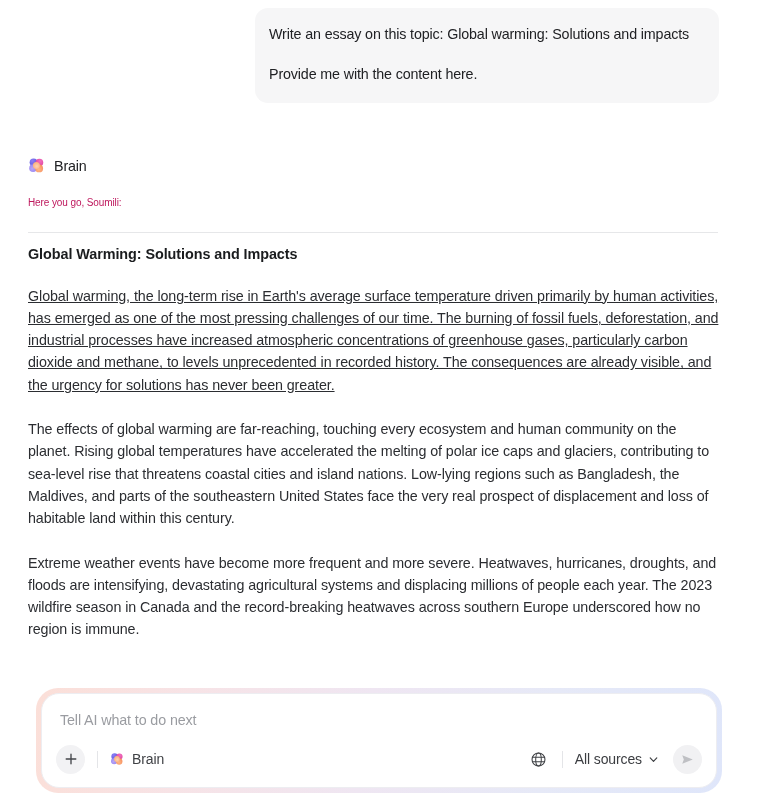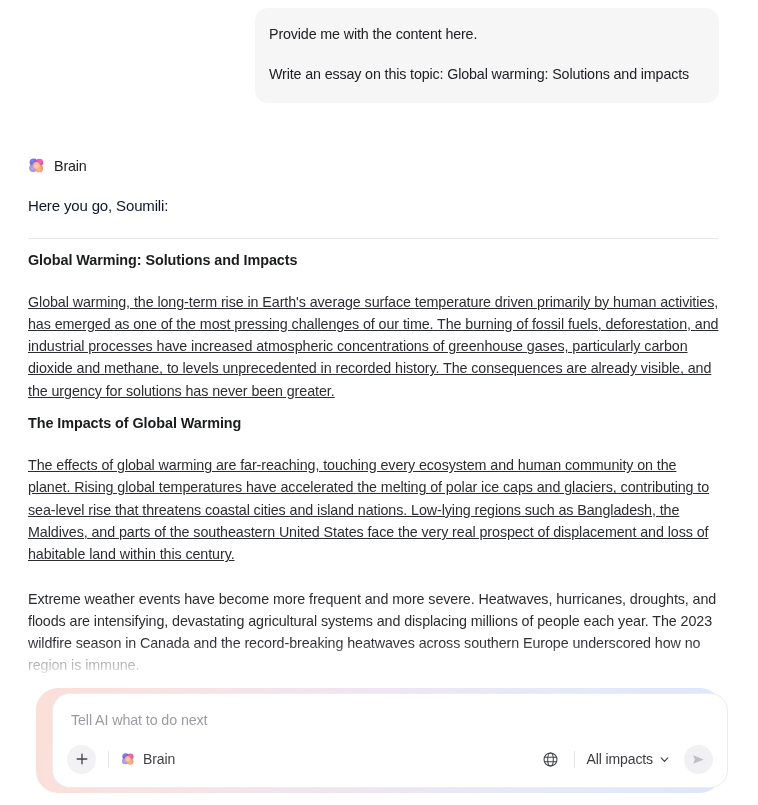--- a/index.html
+++ b/index.html
@@ -81,22 +81,22 @@
   }
 
   .assistant-name {
     font-size: 14.3px;
     color: #202124;
     letter-spacing: -0.01em;
   }
 
   .assistant-intro {
     margin-top: 20px;
-    font-size: 15px;
-    color: #0f172a;
+    font-size: 10px;
+    color: #be185d;
     letter-spacing: -0.01em;
   }
 
   .divider {
     height: 1px;
     background: #e6e7e9;
     margin: 24px 0 0 0;
     width: 690px;
   }
 
@@ -153,21 +153,20 @@
   }
 
   .composer {
     width: 100%;
     height: 100%;
     background: #ffffff;
     border-radius: 18px;
     border: 1px solid #ededf1;
     position: relative;
     padding: 14px 14px 0 14px;
-    margin-left: 11px;
   }
 
   .composer-input {
     font-size: 14.3px;
     color: #9a9ca1;
     letter-spacing: -0.008em;
     padding-left: 4px;
     height: 24px;
     line-height: 24px;
     cursor: text;
@@ -257,22 +256,22 @@
 </style>
 </head>
 <body>
 
 <div id="app">
 
   <div class="conversation">
 
     <div class="user-row">
       <div class="user-bubble">
+        <p>Write an essay on this topic: Global warming: Solutions and impacts</p>
         <p>Provide me with the content here.</p>
-        <p>Write an essay on this topic: Global warming: Solutions and impacts</p>
       </div>
     </div>
 
     <div class="assistant">
 
       <div class="assistant-head">
         <svg class="brain-logo" viewBox="0 0 32 32">
           <defs>
             <radialGradient id="gA" cx="35%" cy="30%" r="70%">
               <stop offset="0%" stop-color="#8e7bf5"></stop>
@@ -304,21 +303,20 @@
         <span class="assistant-name">Brain</span>
       </div>
 
       <div class="assistant-intro">Here you go, Soumili:</div>
 
       <div class="divider"></div>
 
       <div class="doc">
         <h3>Global Warming: Solutions and Impacts</h3>
         <p>Global warming, the long-term rise in Earth's average surface temperature driven primarily by human activities, has emerged as one of the most pressing challenges of our time. The burning of fossil fuels, deforestation, and industrial processes have increased atmospheric concentrations of greenhouse gases, particularly carbon dioxide and methane, to levels unprecedented in recorded history. The consequences are already visible, and the urgency for solutions has never been greater.</p>
-        <h3>The Impacts of Global Warming</h3>
         <p>The effects of global warming are far-reaching, touching every ecosystem and human community on the planet. Rising global temperatures have accelerated the melting of polar ice caps and glaciers, contributing to sea-level rise that threatens coastal cities and island nations. Low-lying regions such as Bangladesh, the Maldives, and parts of the southeastern United States face the very real prospect of displacement and loss of habitable land within this century.</p>
         <p>Extreme weather events have become more frequent and more severe. Heatwaves, hurricanes, droughts, and floods are intensifying, devastating agricultural systems and displacing millions of people each year. The 2023 wildfire season in Canada and the record-breaking heatwaves across southern Europe underscored how no region is immune.</p>
       </div>
 
     </div>
 
     <div class="fade-mask"></div>
   </div>
 
   <div class="composer-wrap">
@@ -353,21 +351,21 @@
           <svg width="17" height="17" viewBox="0 0 20 20">
             <circle cx="10" cy="10" r="7.6" fill="none" stroke="#3f4145" stroke-width="1.25"></circle>
             <ellipse cx="10" cy="10" rx="3.3" ry="7.6" fill="none" stroke="#3f4145" stroke-width="1.2"></ellipse>
             <path d="M2.6 7.4 H17.4 M2.6 12.6 H17.4" stroke="#3f4145" stroke-width="1.2"></path>
           </svg>
         </div>
 
         <div class="vbar"></div>
 
         <div class="sources-btn">
-          <span>All impacts</span>
+          <span>All sources</span>
           <svg width="11" height="11" viewBox="0 0 12 12">
             <path d="M2.4 4.3 L6 8 L9.6 4.3" fill="none" stroke="#3b3d41" stroke-width="1.25" stroke-linecap="round" stroke-linejoin="round"></path>
           </svg>
         </div>
 
         <div class="send-btn">
           <svg width="15" height="15" viewBox="0 0 20 20">
             <path d="M3 4.3 L17 10 L3 15.7 L5.1 10 Z" fill="#bfc0c4"></path>
           </svg>
         </div>

